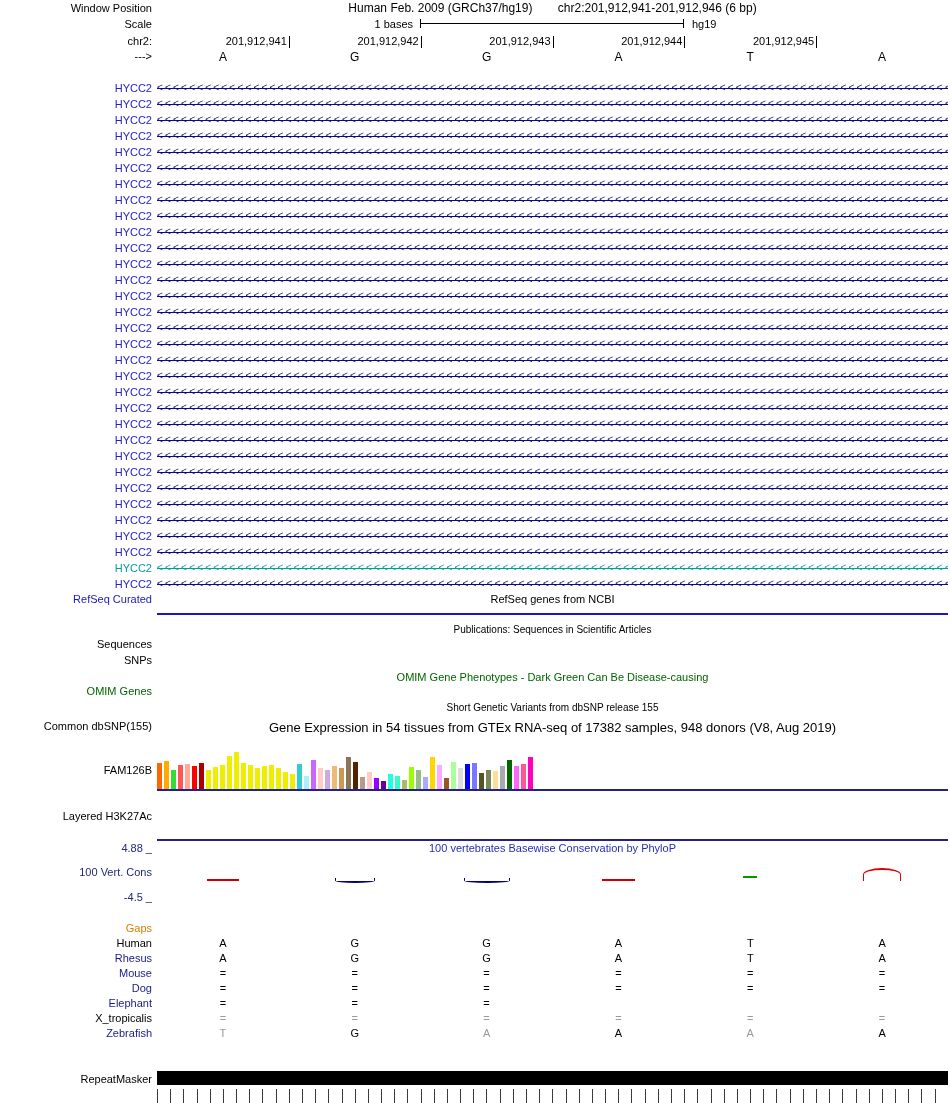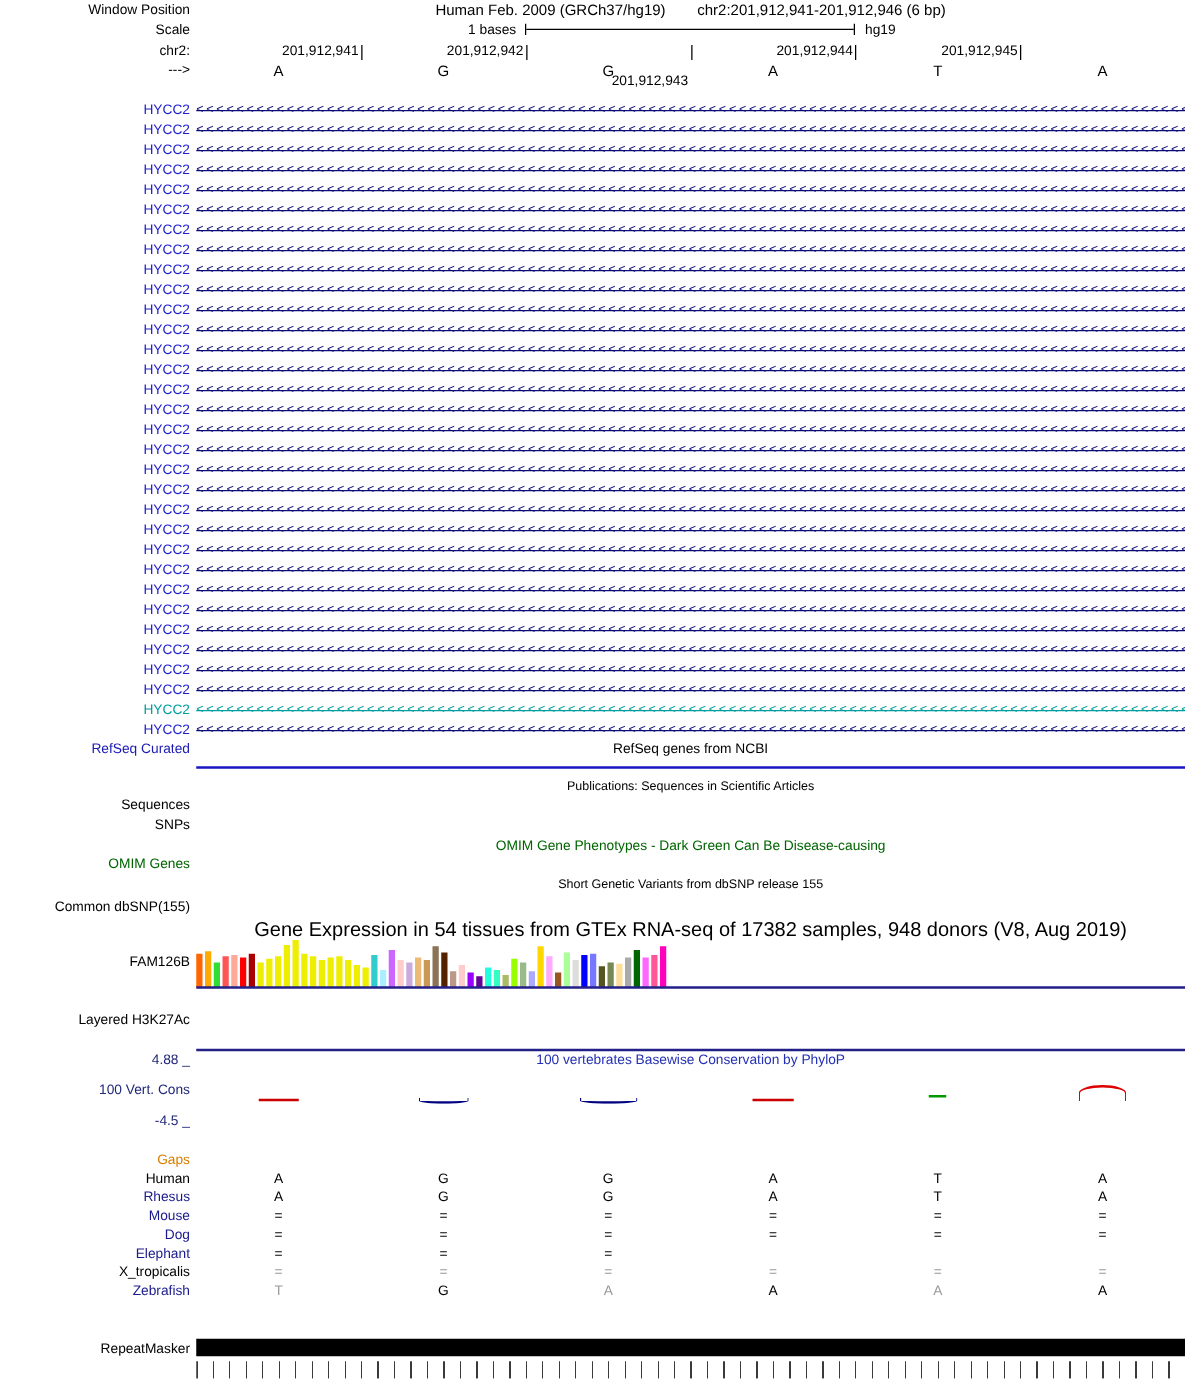--- a/index.html
+++ b/index.html
@@ -53,21 +53,21 @@
   <div style="position:absolute;left:298px;width:115px;top:18px;text-align:right">1 bases</div>
   <div class="scalebar"></div>
   <div style="position:absolute;left:692px;top:18px">hg19</div>
 
   <div class="gutter-label" style="top:35px">chr2:</div>
   <div>
       <div class="pos-label" style="left: 156.833px;">201,912,941</div>
       <div class="pos-tick" style="left: 288.833px;"></div>
       <div class="pos-label" style="left: 288.667px;">201,912,942</div>
       <div class="pos-tick" style="left: 420.667px;"></div>
-      <div class="pos-label" style="left: 420.5px; margin-top: 24px;">201,912,943</div>
+      <div class="pos-label" style="left: 420.5px;">201,912,943</div>
       <div class="pos-tick" style="left: 552.5px;"></div>
       <div class="pos-label" style="left: 552.333px;">201,912,944</div>
       <div class="pos-tick" style="left: 684.333px;"></div>
       <div class="pos-label" style="left: 684.167px;">201,912,945</div>
       <div class="pos-tick" style="left: 816.167px;"></div>
     </div>
 
   <div class="gutter-label" style="top:50px">---&gt;</div>
   <div>
       <span class="base-letter" style="left: 222.917px;">A</span>
@@ -216,21 +216,21 @@
   <div class="center-title small" style="top:624px">Publications: Sequences in Scientific Articles</div>
   <div class="gutter-label" style="top:638px">Sequences</div>
   <div class="gutter-label" style="top:654px">SNPs</div>
 
   <div class="center-title green-text" style="top:671px">OMIM Gene Phenotypes - Dark Green Can Be Disease-causing</div>
   <div class="gutter-label green-text" style="top:685px">OMIM Genes</div>
 
   <div class="center-title small" style="top:702px">Short Genetic Variants from dbSNP release 155</div>
   <div class="gutter-label" style="top:720px">Common dbSNP(155)</div>
 
-  <div class="center-title" style="top:736px;font-size:16px">Gene Expression in 54 tissues from GTEx RNA-seq of 17382 samples, 948 donors (V8, Aug 2019)</div>
+  <div class="center-title" style="top:720px;font-size:13px">Gene Expression in 54 tissues from GTEx RNA-seq of 17382 samples, 948 donors (V8, Aug 2019)</div>
   <div class="gutter-label" style="top:764px">FAM126B</div>
   <div id="gtex-bars">
       <div class="gtex-bar" style="height: 27px; background: rgb(255, 102, 0);"></div>
       <div class="gtex-bar" style="height: 29px; background: rgb(255, 170, 0);"></div>
       <div class="gtex-bar" style="height: 20px; background: rgb(51, 221, 51);"></div>
       <div class="gtex-bar" style="height: 25px; background: rgb(255, 85, 85);"></div>
       <div class="gtex-bar" style="height: 26px; background: rgb(255, 170, 153);"></div>
       <div class="gtex-bar" style="height: 24px; background: rgb(255, 0, 0);"></div>
       <div class="gtex-bar" style="height: 27px; background: rgb(170, 0, 0);"></div>
       <div class="gtex-bar" style="height: 20px; background: rgb(238, 238, 0);"></div>

